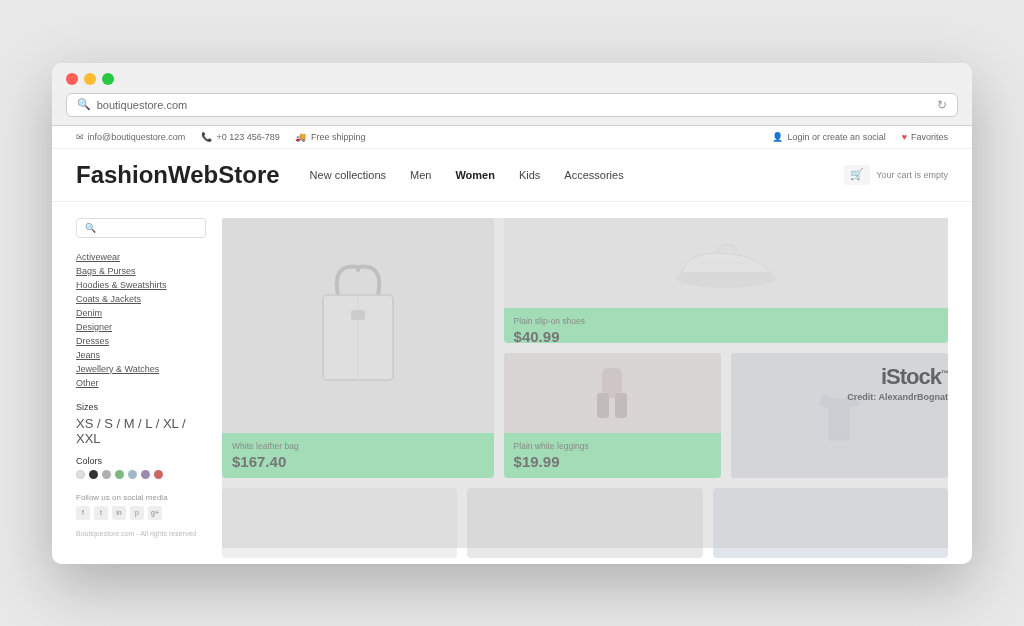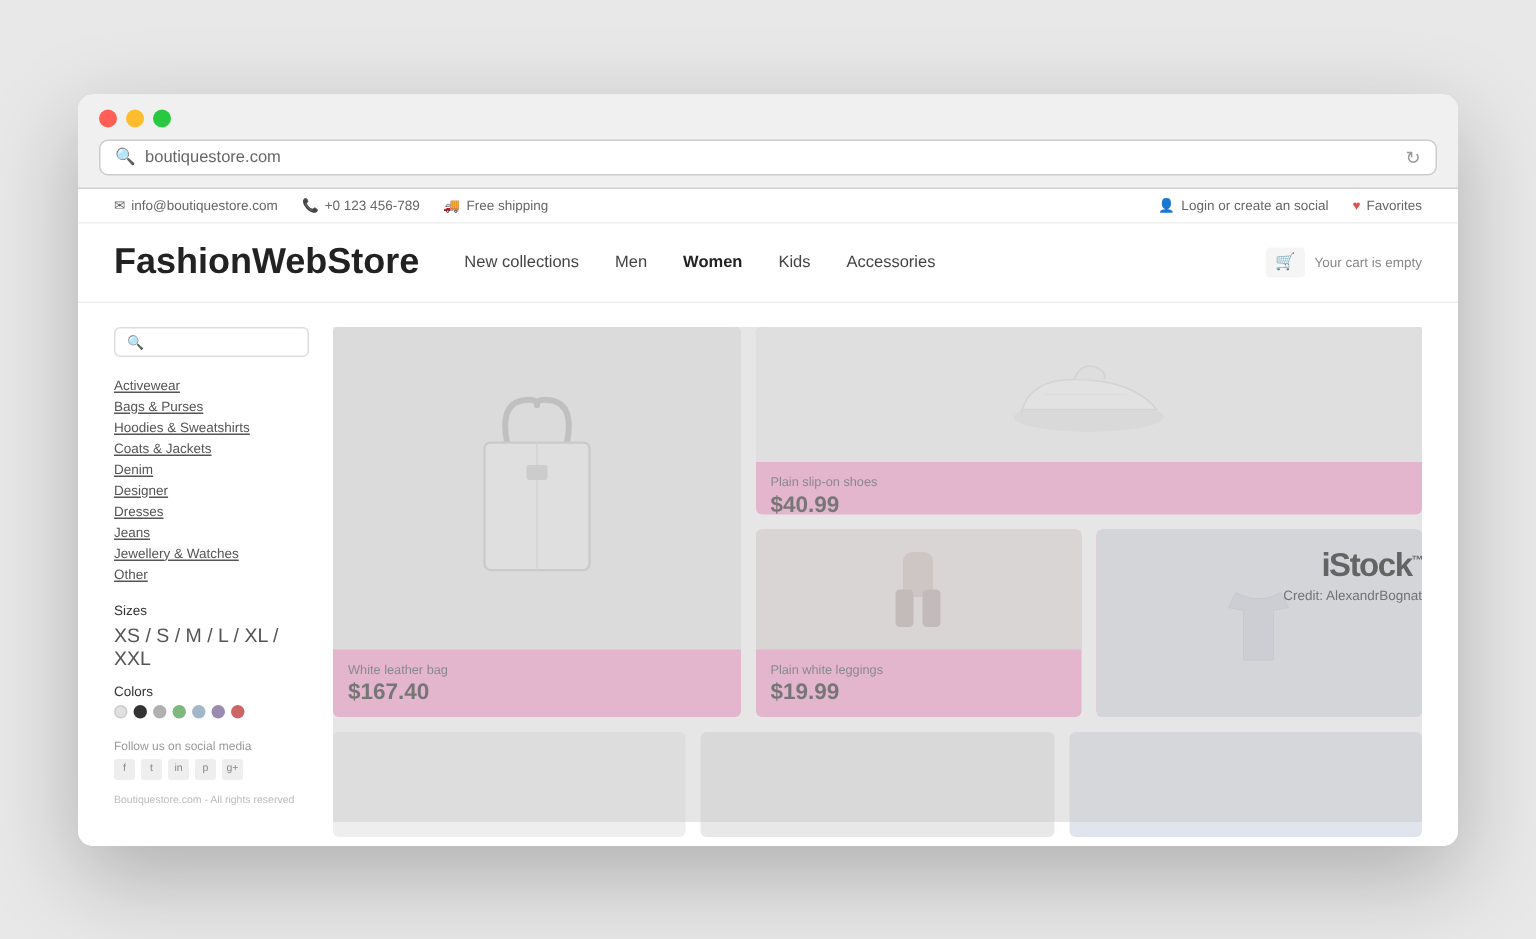--- a/index.html
+++ b/index.html
@@ -218,21 +218,21 @@
       justify-content: center;
       font-size: 7px;
       color: #888;
     }
     .sidebar-footer {
       font-size: 7px;
       color: #bbb;
     }
 
     .product-card {
-      background: #f9a8d4;
+      background: #86efac;
       border-radius: 4px;
       overflow: hidden;
       position: relative;
     }
     .product-card.large {
       grid-row: span 2;
       grid-column: span 1;
     }
 
     .product-img-area {
@@ -280,20 +280,21 @@
       letter-spacing: -1px;
     }
     .istock-tm {
       font-size: 8px;
       vertical-align: super;
     }
     .istock-credit {
       font-size: 9px;
       color: rgba(80,80,80,0.75);
       margin-top: 2px;
+      font-weight: bold;
     }
     .bottom-card {
       flex: 1;
       background: #f0f0f0;
       border-radius: 4px;
       height: 70px;
       overflow: hidden;
     }
   </style>
 </head>

